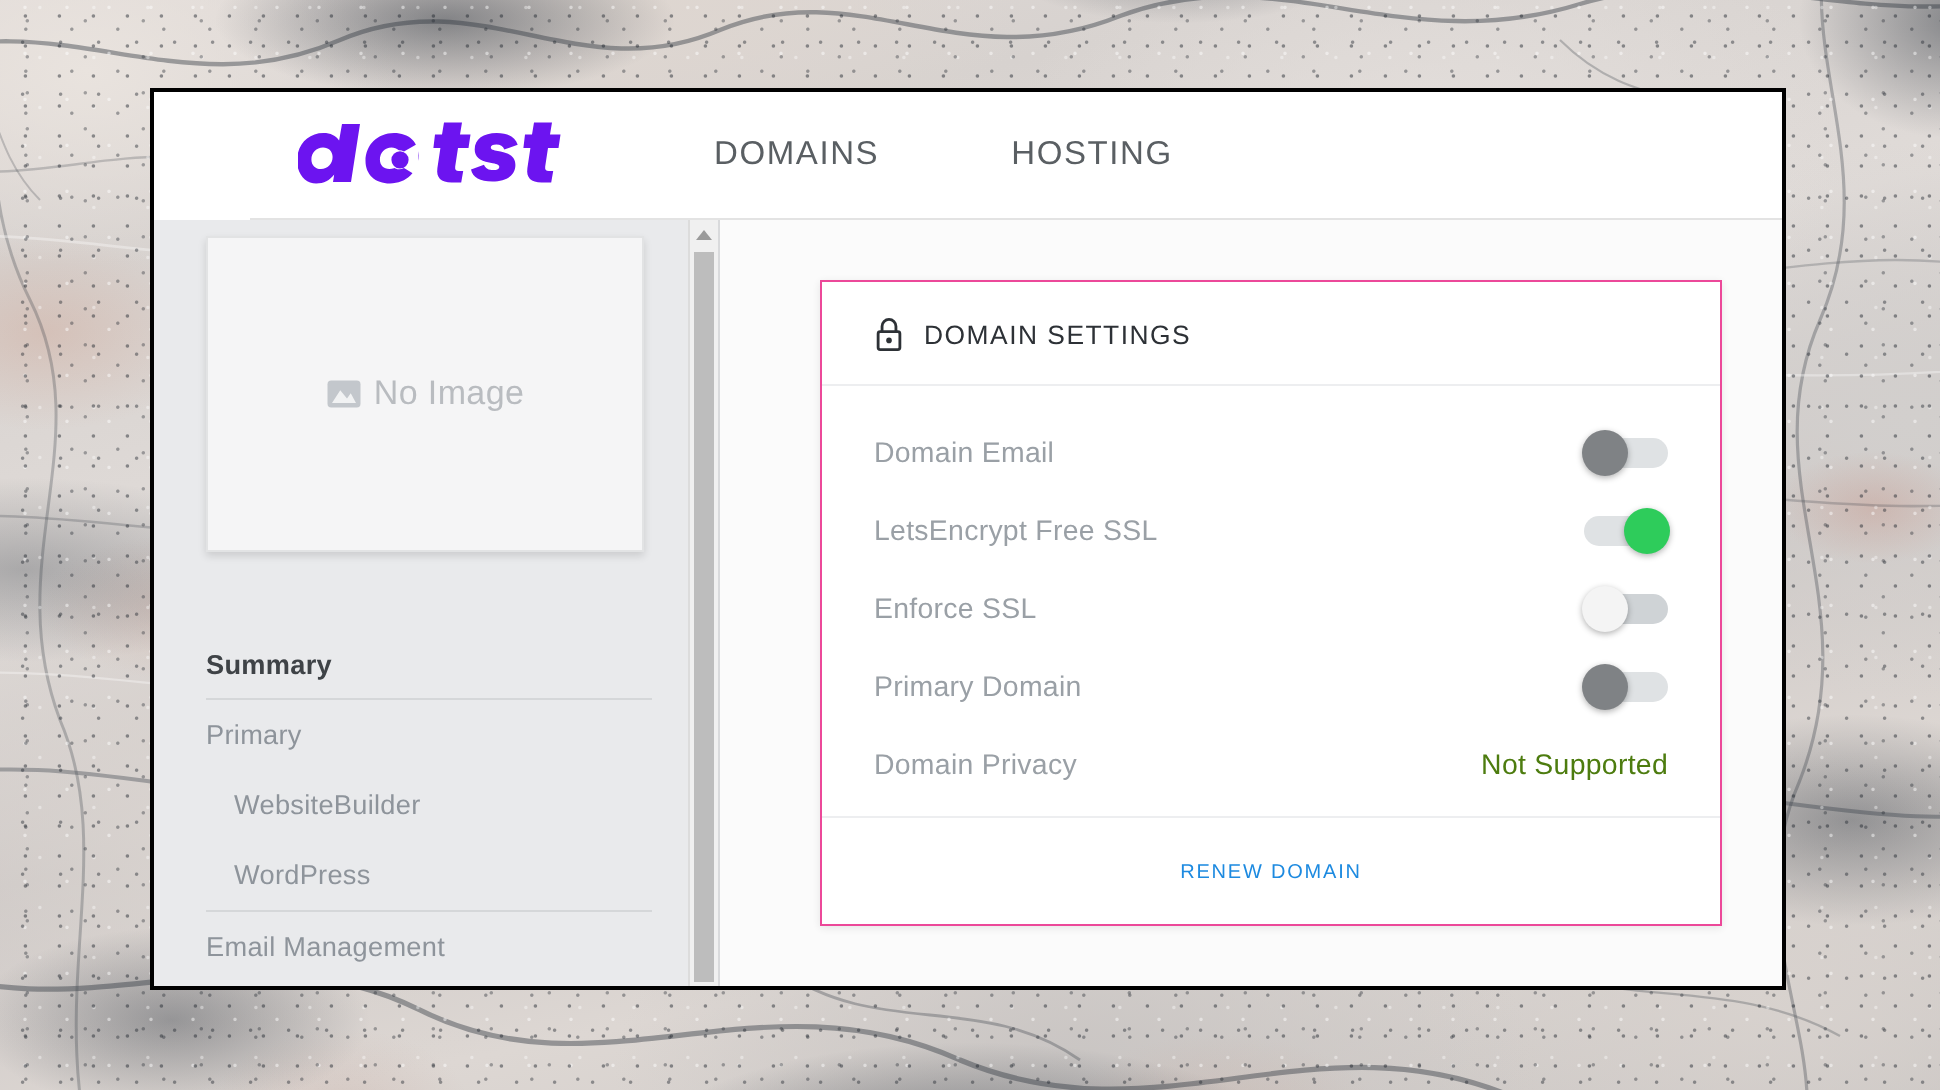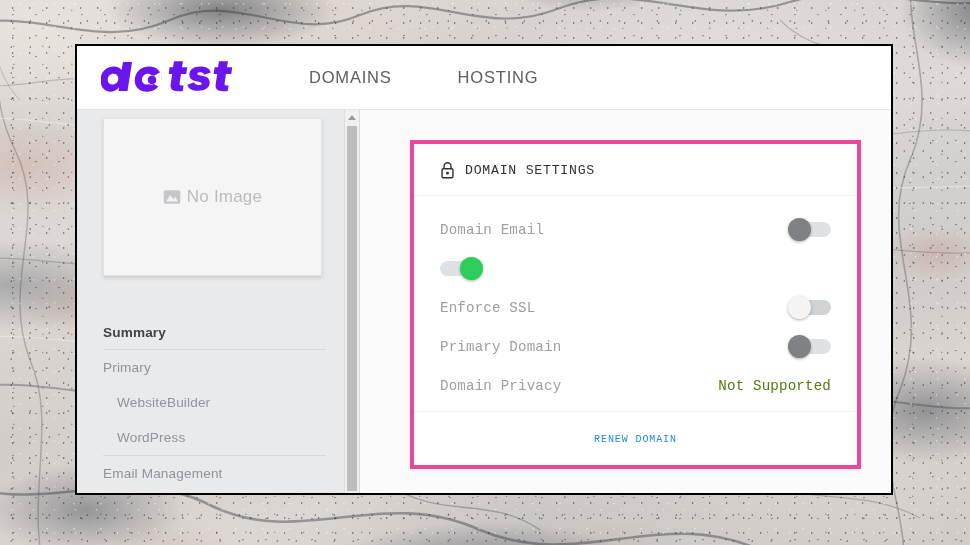--- a/index.html
+++ b/index.html
@@ -85,20 +85,21 @@
 
   
   #topnav {
     height: 64px;
     min-height: 64px;
     background: #ffffff;
     border-bottom: 1px solid #e3e3e3;
     display: flex;
     align-items: center;
     box-sizing: border-box;
+    margin-left: 48px;
   }
   #brand-logo {
     margin-left: 24px;
     width: 150px;
     display: flex;
     align-items: center;
   }
   .navlinks { display: flex; align-items: center; margin-left: 58px; }
   .navlink {
     color: #5a5f63;
@@ -194,26 +195,25 @@
   
   #content {
     flex: 1;
     background: #fbfbfb;
     padding: 30px 30px 0 50px;
     box-sizing: border-box;
     overflow: hidden;
   }
   #settings-card {
     background: #ffffff;
-    border: 4px solid #ec4899;
+    border: 1px solid #ec4899;
     box-shadow: 0 1px 4px rgba(0,0,0,0.09);
     width: 100%;
     max-width: 468px;
     box-sizing: border-box;
-    font-family: Liberation Mono, monospace;
   }
   #card-head {
     display: flex;
     align-items: center;
     gap: 10px;
     padding: 17px 0 16px 26px;
     border-bottom: 1px solid #edeef0;
   }
   #card-title {
     font-size: 13.2px;
@@ -388,20 +388,21 @@
 
 
           <div class="setting-row">
             <span class="setting-label">Domain Email</span>
             <div class="toggle off">
               <div class="knob"></div>
             </div>
           </div>
 
           <div class="setting-row">
+            <span class="setting-label">LetsEncrypt Free SSL</span>
             <div class="toggle on">
               <div class="knob"></div>
             </div>
           </div>
 
           <div class="setting-row">
             <span class="setting-label">Enforce SSL</span>
             <div class="toggle disabled">
               <div class="knob"></div>
             </div>

